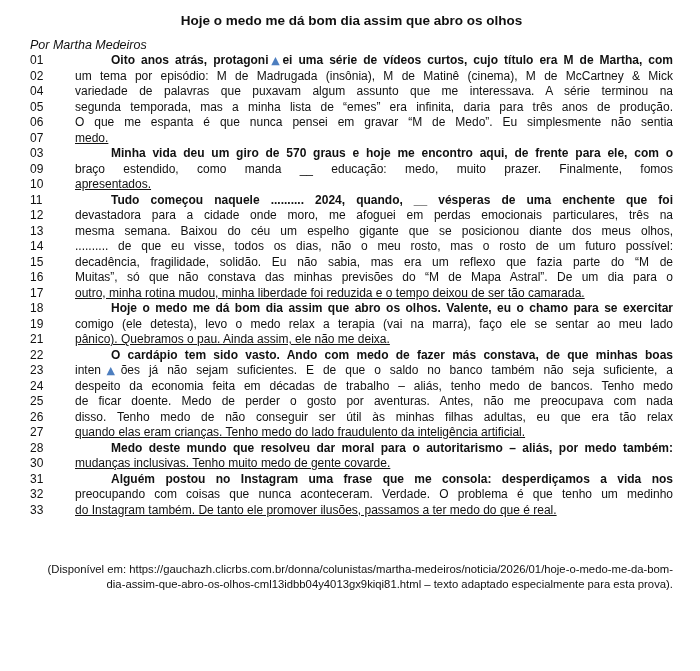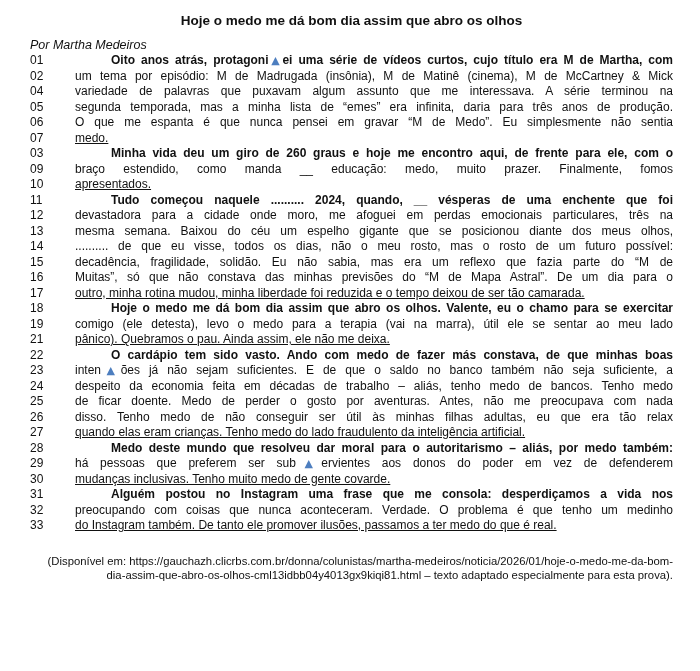--- a/index.html
+++ b/index.html
@@ -42,21 +42,21 @@
     text-align-last: justify;
   }
   .lt.indent { text-indent: 36px; font-weight: bold; }
   .lt.last { text-align-last: left; text-decoration: underline; }
   .tri {
     color: var(--accent);
     font-size: 11px;
     font-family: "DejaVu Sans", sans-serif;
   }
   .footer {
-    margin-top: 20px;
+    margin-top: 44px;
     font-size: 11.3px;
     line-height: 14.5px;
     text-align: right;
     word-break: break-word;
   }
 </style>
 </head>
 <body>
 
 <div class="page">
@@ -82,21 +82,21 @@
       <div class="line">
         <span class="ln">06</span>
         <span class="lt">O que me espanta é que nunca pensei em gravar “M de Medo”. Eu simplesmente não sentia</span>
       </div>
       <div class="line">
         <span class="ln">07</span>
         <span class="lt last">medo.</span>
       </div>
       <div class="line">
         <span class="ln">03</span>
-        <span class="lt indent">Minha vida deu um giro de 260 graus e hoje me encontro aqui, de frente para ele, com o</span>
+        <span class="lt indent">Minha vida deu um giro de 570 graus e hoje me encontro aqui, de frente para ele, com o</span>
       </div>
       <div class="line">
         <span class="ln">09</span>
         <span class="lt">braço estendido, como manda __ educação: medo, muito prazer. Finalmente, fomos</span>
       </div>
       <div class="line">
         <span class="ln">10</span>
         <span class="lt last">apresentados.</span>
       </div>
       <div class="line">
@@ -126,21 +126,21 @@
       <div class="line">
         <span class="ln">17</span>
         <span class="lt last">outro, minha rotina mudou, minha liberdade foi reduzida e o tempo deixou de ser tão camarada.</span>
       </div>
       <div class="line">
         <span class="ln">18</span>
         <span class="lt indent">Hoje o medo me dá bom dia assim que abro os olhos. Valente, eu o chamo para se exercitar</span>
       </div>
       <div class="line">
         <span class="ln">19</span>
-        <span class="lt">comigo (ele detesta), levo o medo para a terapia (vai na marra), útil ele se sentar ao meu lado</span>
+        <span class="lt">comigo (ele detesta), levo o medo relax a terapia (vai na marra), faço ele se sentar ao meu lado</span>
       </div>
       <div class="line">
         <span class="ln">21</span>
         <span class="lt last">pânico). Quebramos o pau. Ainda assim, ele não me deixa.</span>
       </div>
       <div class="line">
         <span class="ln">22</span>
         <span class="lt indent">O cardápio tem sido vasto. Ando com medo de fazer más constava, de que minhas boas</span>
       </div>
       <div class="line">
@@ -161,24 +161,20 @@
       </div>
       <div class="line">
         <span class="ln">27</span>
         <span class="lt last">quando elas eram crianças. Tenho medo do lado fraudulento da inteligência artificial.</span>
       </div>
       <div class="line">
         <span class="ln">28</span>
         <span class="lt indent">Medo deste mundo que resolveu dar moral para o autoritarismo – aliás, por medo também:</span>
       </div>
       <div class="line">
-        <span class="ln">29</span>
-        <span class="lt">há pessoas que preferem ser sub<span class="tri">▲</span>ervientes aos donos do poder em vez de defenderem</span>
-      </div>
-      <div class="line">
         <span class="ln">30</span>
         <span class="lt last">mudanças inclusivas. Tenho muito medo de gente covarde.</span>
       </div>
       <div class="line">
         <span class="ln">31</span>
         <span class="lt indent">Alguém postou no Instagram uma frase que me consola: desperdiçamos a vida nos</span>
       </div>
       <div class="line">
         <span class="ln">32</span>
         <span class="lt">preocupando com coisas que nunca aconteceram. Verdade. O problema é que tenho um medinho</span>

